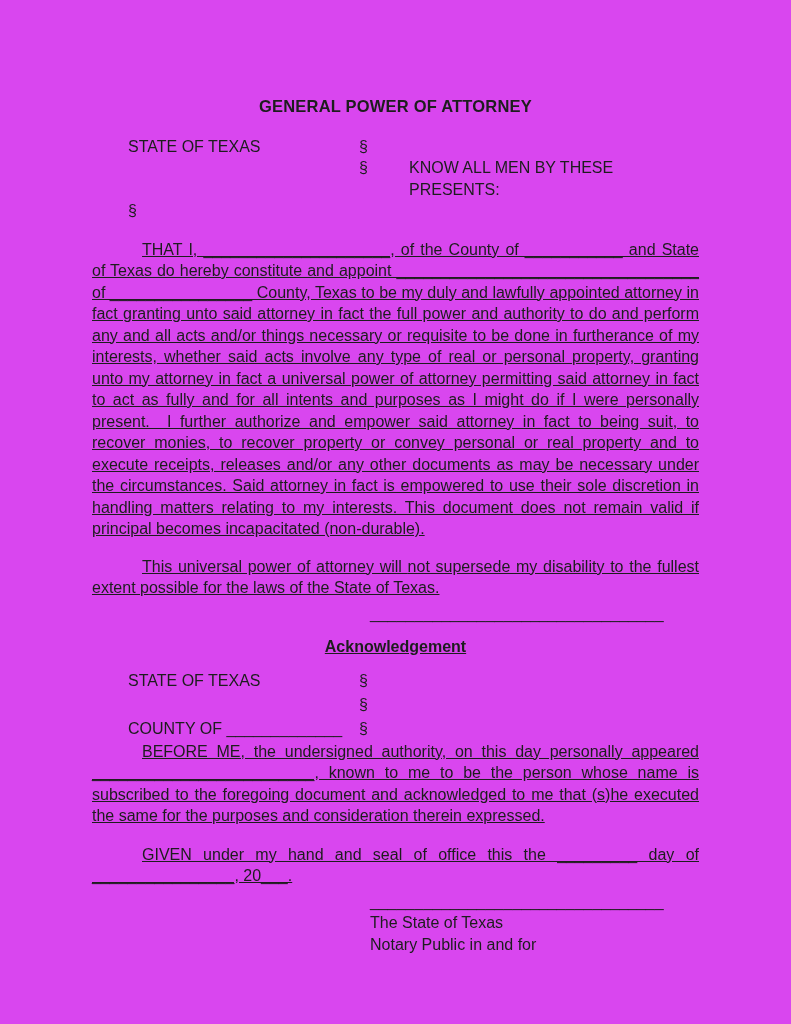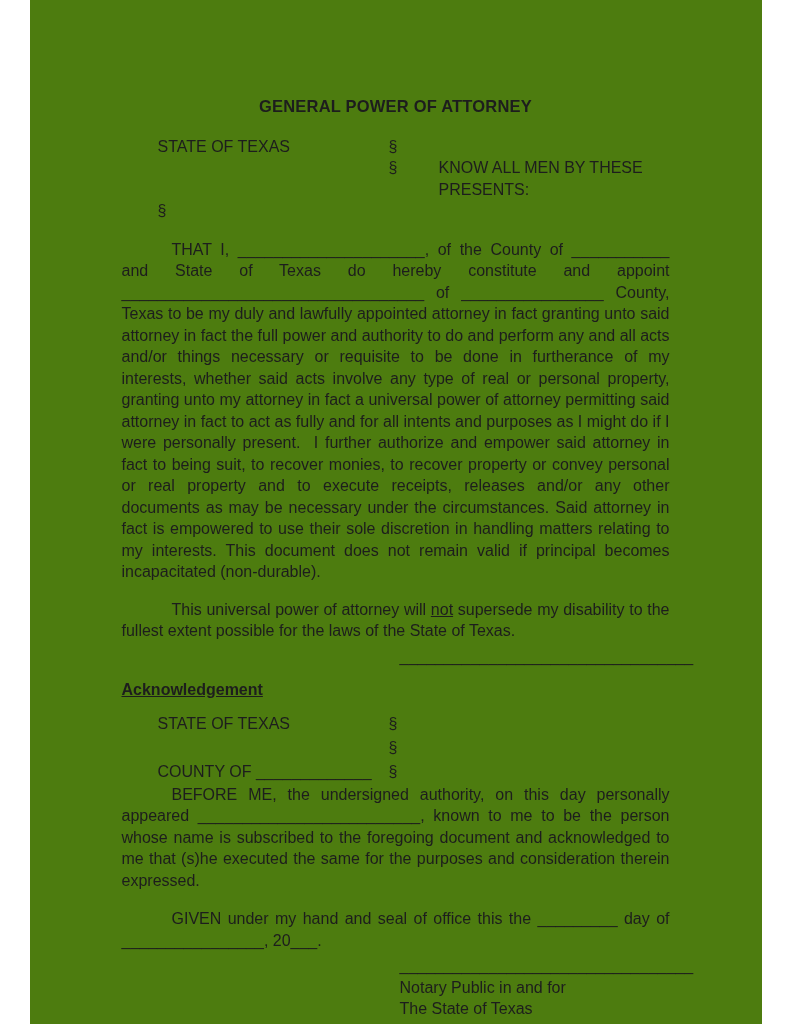--- a/index.html
+++ b/index.html
@@ -1,23 +1,23 @@
 <!DOCTYPE html>
 <html><head>
 <meta charset="utf-8">
 <style>
   html, body { margin: 0; padding: 0; background: #ffffff; }
   .page {
     position: relative;
-    width: 732px;
+    width: 791px;
     height: 1024px;
     box-sizing: border-box;
     margin: 0 auto;
     padding: 96px 92px 0 92px;
-    background: #4d7c0f;
+    background: #d946ef;
     color: #1d1d1d;
     font-family: "Liberation Sans", "DejaVu Sans", sans-serif;
     font-size: 16px;
     line-height: 21.5px;
     overflow: hidden;
   }
   .doc-title {
     font-size: 16.5px;
     font-weight: bold;
     text-align: center;
@@ -25,34 +25,35 @@
     letter-spacing: 0.2px;
   }
   .venue-row {
     display: grid;
     grid-template-columns: 231px 50px auto;
     margin-left: 36px;
   }
   .venue-row span { display: block; }
   .venue-2 { margin-top: 11px; }
   .venue-2 .venue-row { line-height: 24px; }
-  p { margin: 0; }
+  p { margin: 0; text-decoration: underline; }
   .just {
     text-align: justify;
     text-indent: 50px;
   }
   .grant-par   { margin-top: 17px; }
   .durable-par { margin-top: 16px; }
   .underlined  { text-decoration: underline; }
   .witness-par { margin-top: 17px; text-indent: 52px; }
   .sig-line    { margin: 4px 0 0 278px; white-space: nowrap; }
   .ack-heading {
     font-size: 16px;
     font-weight: bold;
     text-decoration: underline;
+    text-align: center;
     margin: 12px 0 0 0;
   }
   .appeared-par { }
   .given-par    { margin-top: 17px; }
   .notary-block { margin: 4px 0 0 278px; }
   .notary-block div { white-space: nowrap; }
 </style>
 </head>
 <body>
 
@@ -103,17 +104,17 @@
       <span></span>
     </div>
   </div>
 
   <p class="just appeared-par">BEFORE ME, the undersigned authority, on this day personally appeared _________________________, known to me to be the person whose name is subscribed to the foregoing document and acknowledged to me that (s)he executed the same for the purposes and consideration therein expressed.</p>
 
   <p class="just given-par">GIVEN under my hand and seal of office this the _________ day of ________________, 20___.</p>
 
   <div class="notary-block">
     <div>_________________________________</div>
+    <div>The State of Texas</div>
     <div>Notary Public in and for</div>
-    <div>The State of Texas</div>
   </div>
 
 </div>
 
 </body></html>

